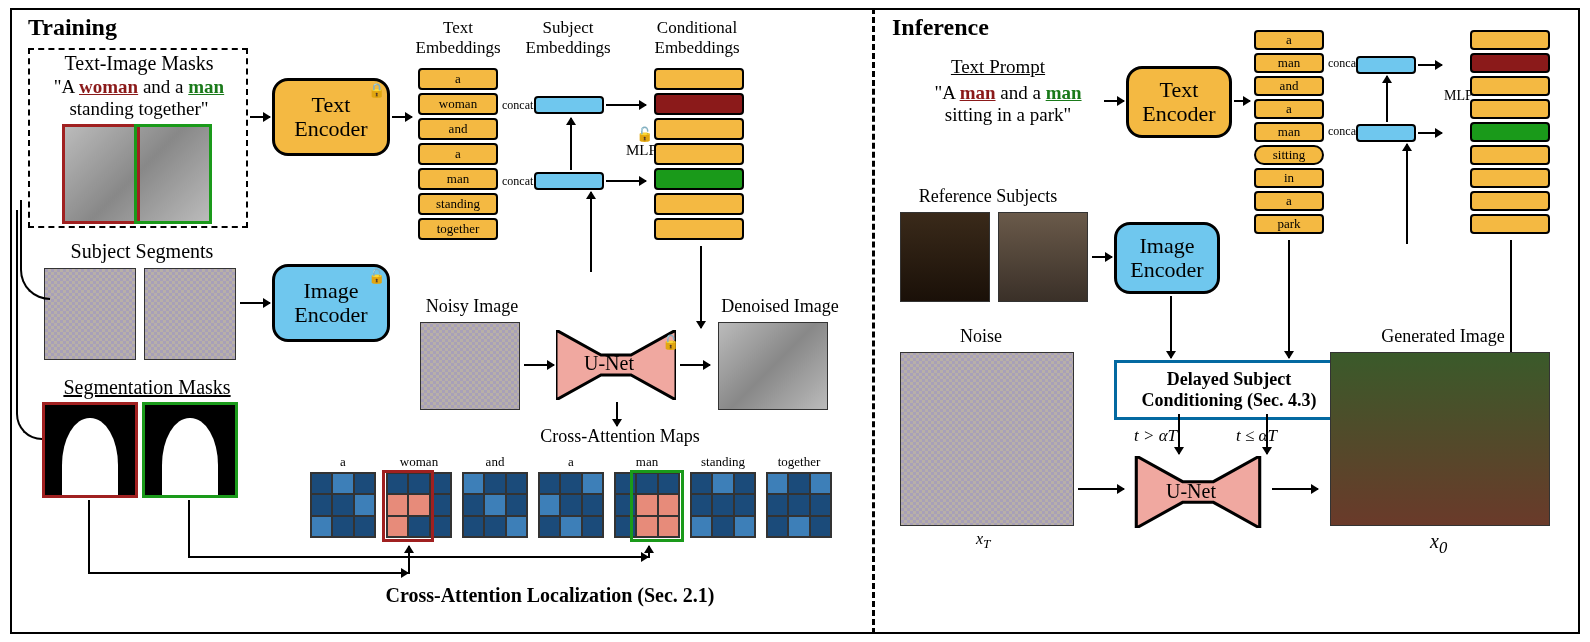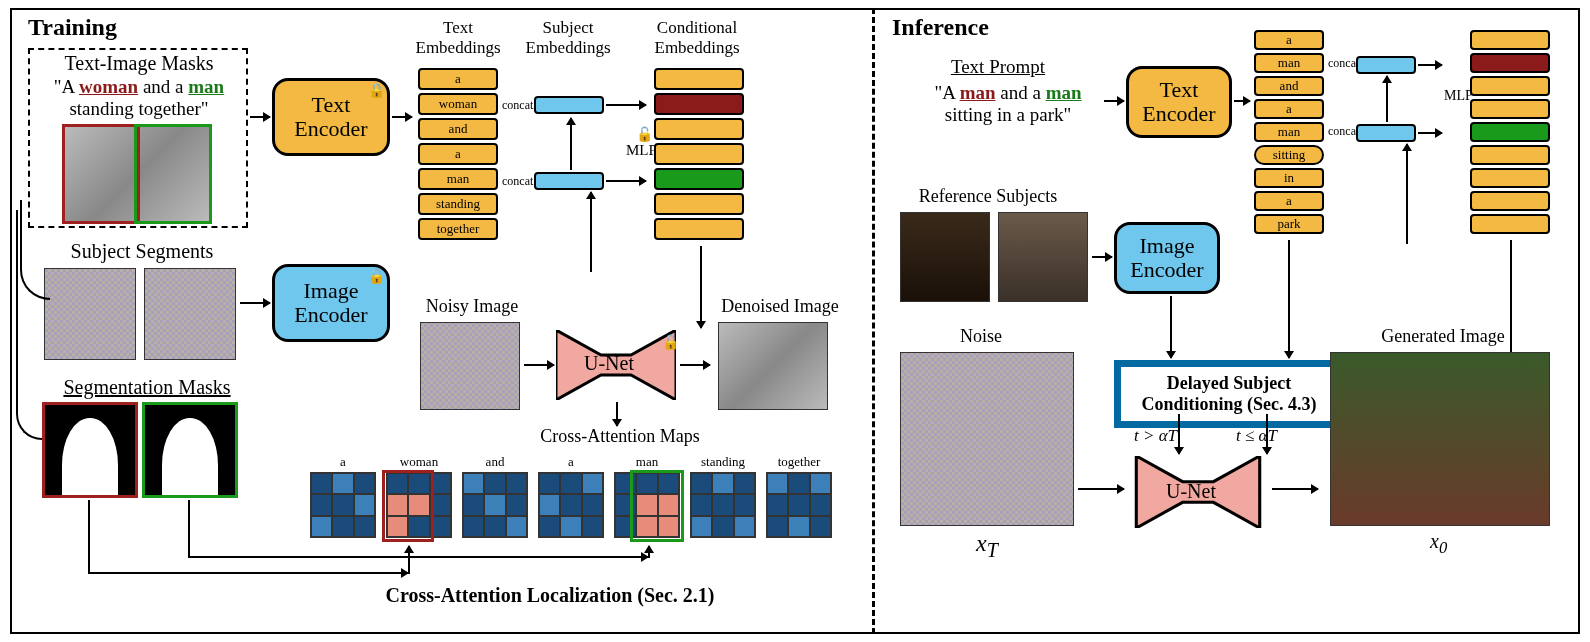--- a/index.html
+++ b/index.html
@@ -312,23 +312,23 @@
 <div class="lbl" style="left:898px; top:186px; width:180px; font-size:18px;">Reference Subjects</div>
 <div class="imgph" style="left:900px; top:212px; width:90px; height:90px; background:linear-gradient(#3a2a1a,#1a1008);"></div>
 <div class="imgph" style="left:998px; top:212px; width:90px; height:90px; background:linear-gradient(#6a5a4a,#3a3028);"></div>
 <div class="arrow" style="left:1092px; top:256px; width:20px;"></div>
 <div class="enc imenc" style="left:1114px; top:222px; width:106px; height:72px;">
     <span>Image Encoder</span>
   </div>
 
 <div class="lbl" style="left:960px; top:326px; font-size:18px;">Noise</div>
 <div class="imgph noiseph" style="left:900px; top:352px; width:174px; height:174px;"></div>
-<div class="lbl ital" style="left:976px; top:530px; font-size:24px;"><span>x</span><sub>T</sub></div>
-
-<div style="position:absolute; left:1114px; top:360px; width:230px; padding:6px 4px; border:7px solid #0369a1; background:#fff; text-align:center; font-size:18px; font-weight:bold;"><span>Delayed Subject Conditioning (Sec. 4.3)</span></div>
+<div class="lbl ital" style="left:976px; top:530px; font-size:16px;"><span>x</span><sub>T</sub></div>
+
+<div style="position:absolute; left:1114px; top:360px; width:230px; padding:6px 4px; border:3px solid #0369a1; background:#fff; text-align:center; font-size:18px; font-weight:bold;"><span>Delayed Subject Conditioning (Sec. 4.3)</span></div>
 <div class="varrow" style="left:1288px; top:240px; height:118px;"></div>
 <div class="varrow" style="left:1170px; top:296px; height:62px;"></div>
 <div class="varrow" style="left:1510px; top:240px; height:174px;"></div>
 <div style="position:absolute; left:1346px; top:412px; width:164px; height:2px; background:#000;"></div>
 
 <div class="varrow" style="left:1178px; top:414px; height:40px;"></div>
 <div class="lbl ital" style="left:1134px; top:426px; font-size:17px;">t &gt; αT</div>
 <div class="varrow" style="left:1266px; top:414px; height:40px;"></div>
 <div class="lbl ital" style="left:1236px; top:426px; font-size:17px;">t ≤ αT</div>
 

